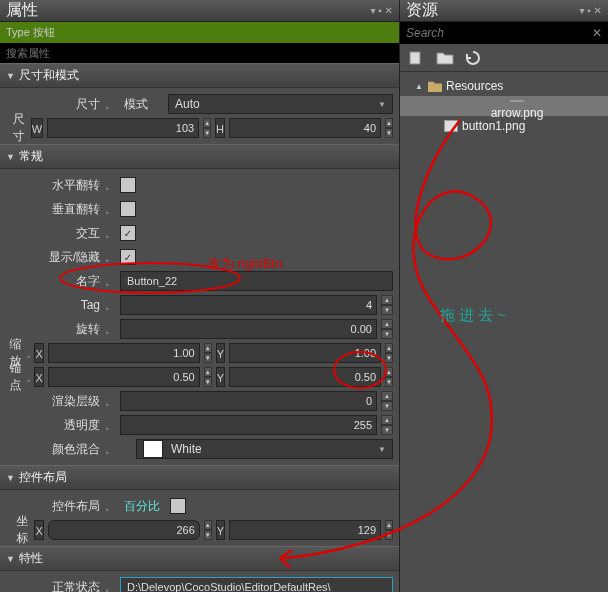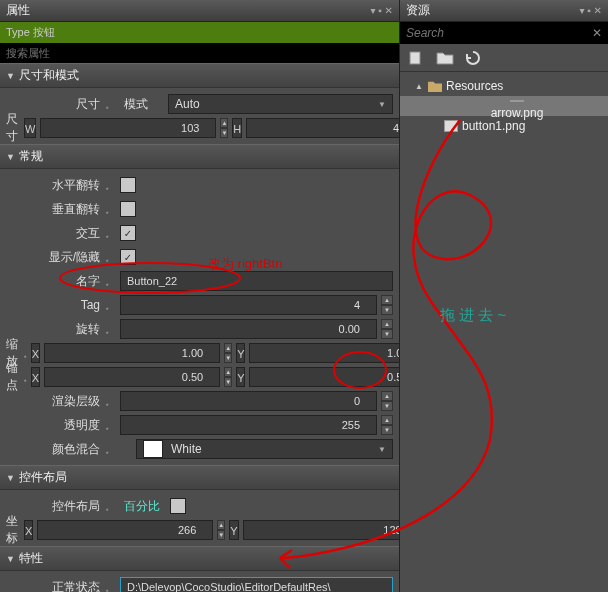--- a/index.html
+++ b/index.html
@@ -1,37 +1,37 @@
 <!DOCTYPE html>
 <html><head>
 <meta charset="utf-8">
 <style>
   * { box-sizing: border-box; margin: 0; padding: 0; font-family: "Microsoft YaHei", Arial, sans-serif; }
   body { background: #3a3a3a; color: #ccc; font-size: 12px; width: 608px; height: 592px; overflow: hidden; position: relative; }
   .main { display: flex; width: 608px; height: 592px; }
   .left-panel { width: 400px; background: #4d4d4d; display: flex; flex-direction: column; border-right: 1px solid #222; }
   .right-panel { width: 208px; background: #4d4d4d; display: flex; flex-direction: column; }
   .panel-header { background: linear-gradient(#5a5a5a, #3d3d3d); height: 22px; display: flex; align-items: center; padding: 0 6px; border-bottom: 1px solid #222; justify-content: space-between; }
-  .panel-header .title { color: #eee; font-size: 12px; font-family: Liberation Mono, monospace; }
+  .panel-header .title { color: #eee; font-size: 16px; font-family: Liberation Mono, monospace; }
   .panel-header .controls { display: flex; gap: 6px; color: #aaa; font-size: 10px; }
   .type-row { background: #4d7c0f; padding: 3px 6px; font-size: 11px; color: #ccc; }
   .search-row { background: #2c2c2c; padding: 0; height: 20px; }
   .search-row input { width: 100%; background: #000000; border: none; color: #888; padding: 3px 6px; font-size: 11px; outline: none; height: 20px; }
   .scroll-body { flex: 1; overflow-y: auto; }
   .section-hdr { background: linear-gradient(#565656, #424242); padding: 3px 6px; font-size: 12px; color: #eee; display: flex; align-items: center; gap: 4px; border-top: 1px solid #666; border-bottom: 1px solid #333; cursor: pointer; }
   .section-hdr .arrow { font-size: 9px; color: #ccc; }
   .section-body { padding: 4px 0; background: #4d4d4d; }
   .prop-row { display: flex; align-items: center; height: 24px; padding: 0 6px; gap: 4px; }
   .prop-label { width: 96px; text-align: right; color: #ddd; font-size: 12px; padding-right: 2px; }
   .pin { width: 10px; height: 10px; display: inline-block; }
   .pin::before { content: "▪"; color: #888; font-size: 8px; }
   .field-area { flex: 1; display: flex; align-items: center; gap: 4px; }
   .combo { flex: 1; background: #3a3a3a; border: 1px solid #222; height: 20px; display: flex; align-items: center; padding: 0 6px; color: #ddd; justify-content: space-between; cursor: pointer; margin-left: 16px; }
   .combo .chev { font-size: 8px; color: #aaa; }
-  .num-input { background: #3a3a3a; border: 1px solid #222; height: 20px; color: #ddd; text-align: right; padding: 0 16px; font-size: 11px; outline: none; }
+  .num-input { background: #3a3a3a; border: 1px solid #222; height: 20px; color: #ddd; text-align: right; padding: 0 4px; font-size: 11px; outline: none; }
   .spinner { width: 12px; height: 20px; background: #555; display: flex; flex-direction: column; }
   .spinner span { flex: 1; display: flex; align-items: center; justify-content: center; font-size: 6px; color: #ccc; cursor: pointer; border: 1px solid #333; }
   .axis-label { width: 14px; text-align: center; background: #3a3a3a; height: 20px; line-height: 20px; border: 1px solid #222; color: #ccc; font-size: 11px; }
   .checkbox { width: 16px; height: 16px; border: 1px solid #222; background: #c8c8c8; display: flex; align-items: center; justify-content: center; color: #333; font-size: 10px; cursor: pointer; }
   .textinput { flex: 1; background: #3a3a3a; border: 1px solid #222; height: 20px; color: #ddd; padding: 0 6px; font-size: 11px; outline: none; }
   .highlight-blue { border: 1px solid #2aa0c8 !important; }
   .color-swatch { width: 20px; height: 18px; background: #fff; border: 1px solid #222; }
   
   .res-search { background: #000000; height: 22px; display: flex; align-items: center; padding: 0 6px; justify-content: space-between; }
   .res-search input { background: transparent; border: none; color: #888; outline: none; flex: 1; font-size: 12px; font-style: italic; }
@@ -230,21 +230,21 @@
       <div class="section-body">
         <div class="prop-row">
           <span class="prop-label">控件布局</span>
           <span class="pin"></span>
           <span style="color:#5eead4;margin-left:4px;">百分比</span>
           <div class="checkbox" style="margin-left:6px;"></div>
         </div>
         <div class="prop-row">
           <span class="prop-label">坐标</span>
           <span class="axis-label">X</span>
-          <input class="num-input" style="flex: 1 1 0%;" value="266">
+          <input class="num-input" style="flex: 1 1 0%; border-radius: 6px;" value="266">
           <div class="spinner">
               <span>▲</span>
               <span>▼</span>
             </div>
           <span class="axis-label">Y</span>
           <input class="num-input" style="flex: 1 1 0%;" value="129">
           <div class="spinner">
               <span>▲</span>
               <span>▼</span>
             </div>

